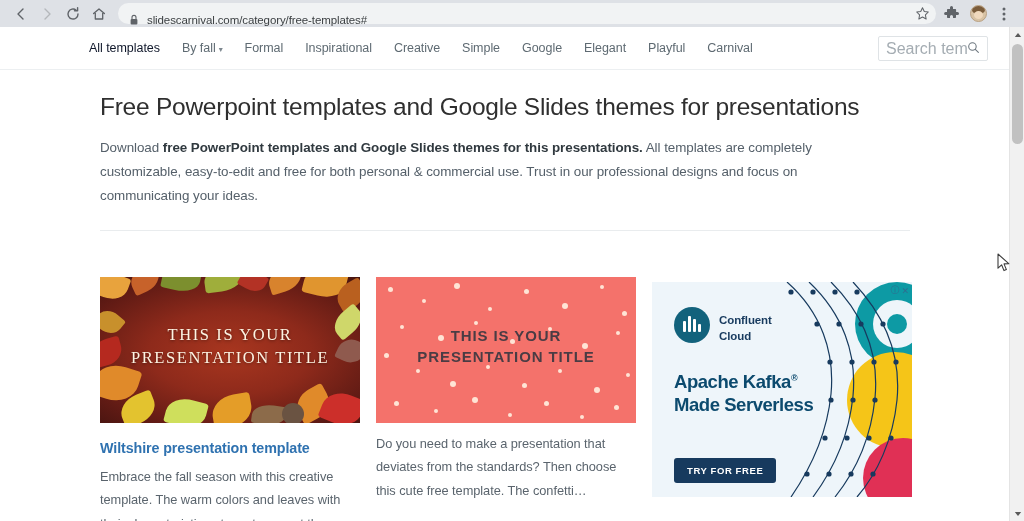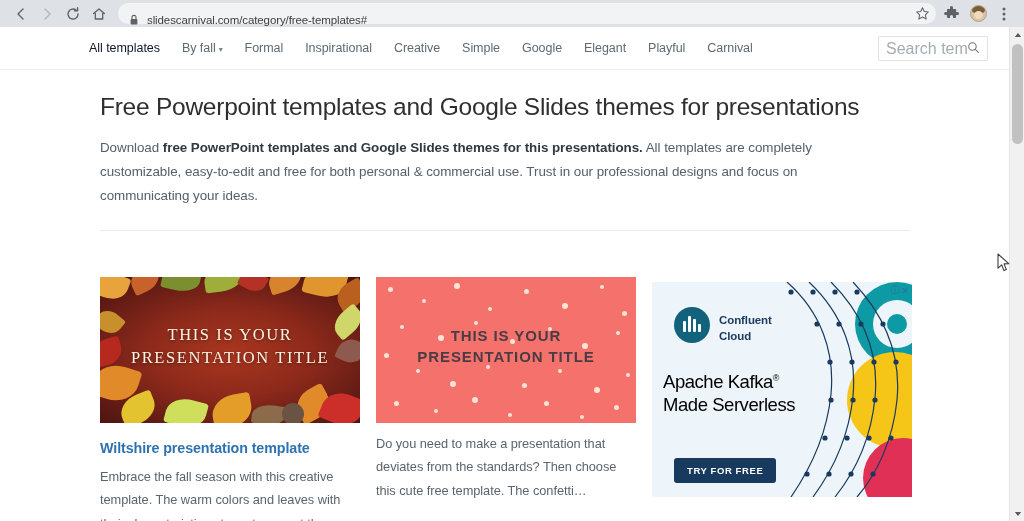--- a/index.html
+++ b/index.html
@@ -249,22 +249,22 @@
   }
   .ad-logo-circle span {
     position: absolute; background: #ffffff; bottom: 11px; border-radius: 1px;
   }
   .ad-brand {
     position: absolute; left: 67px; top: 30px;
     font-size: 11.5px; font-weight: bold; color: #173a5e;
     line-height: 1.42; letter-spacing: -0.1px;
   }
   .ad-head {
-    position: absolute; left: 11px; top: 88px;
-    font-size: 18.5px; font-weight: normal; color: #000000;
+    position: absolute; left: 22px; top: 88px;
+    font-size: 18.5px; font-weight: bold; color: #0c4a6e;
     line-height: 1.27; letter-spacing: -0.45px;
   }
   .ad-head sup { font-size: 9px; vertical-align: super; }
   .ad-cta {
     position: absolute; left: 22px; top: 176px;
     background: #173a5e; color: #ffffff;
     font-size: 9.5px; font-weight: bold; letter-spacing: 0.6px;
     padding: 7px 13px; border-radius: 3px;
     border: none;
     font-family: Liberation Sans, sans-serif;

